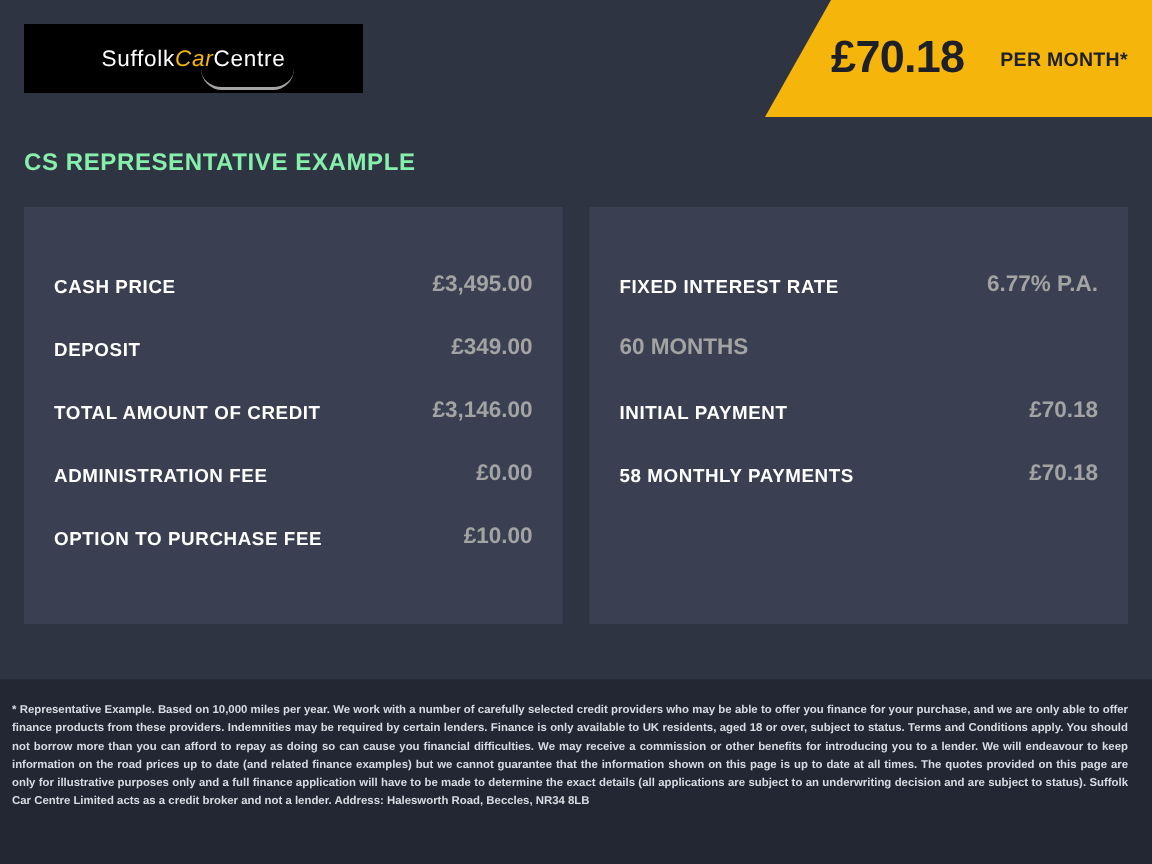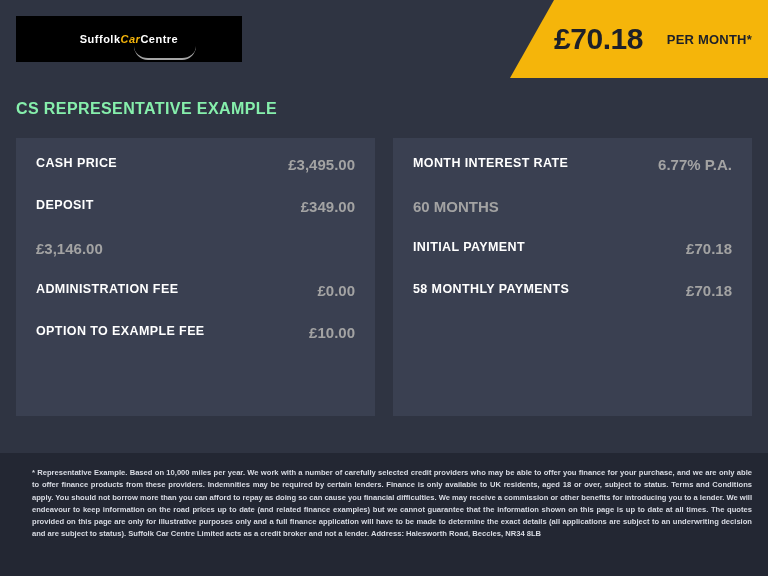--- a/index.html
+++ b/index.html
@@ -33,22 +33,22 @@
     left: 16px;
     top: 16px;
     width: 226px;
     height: 46px;
     background: #000000;
     display: flex;
     align-items: center;
     justify-content: center;
   }
   .logo-text {
-    font-size: 11px;
-    font-weight: bold;
+    font-size: 15px;
+    font-weight: normal;
     letter-spacing: 0.5px;
     color: #ffffff;
     white-space: nowrap;
   }
   .logo-text .accent {
     color: #f5b50a;
     font-style: italic;
   }
   .logo-swoosh {
     position: absolute;
@@ -105,21 +105,21 @@
   }
   .panel {
     flex: 1;
     background: #3a4051;
     padding: 18px 20px 16px 20px;
     box-sizing: border-box;
     height: 278px;
   }
   .row {
     display: flex;
-    align-items: flex-start;
+    align-items: flex-end;
     justify-content: space-between;
     height: 42px;
   }
   .row-label {
     font-size: 12.5px;
     font-weight: bold;
     letter-spacing: 0.4px;
     color: #ffffff;
     white-space: nowrap;
   }
@@ -131,21 +131,21 @@
   }
 
   
   .footer {
     position: absolute;
     left: 0;
     right: 0;
     bottom: 0;
     height: 123px;
     background: #232733;
-    padding: 14px 16px 0 32px;
+    padding: 14px 16px 0 8px;
     box-sizing: border-box;
   }
   .footer-text {
     font-size: 7.6px;
     line-height: 1.62;
     font-weight: bold;
     color: #d8dbe3;
     text-align: justify;
   }
 </style>
@@ -174,35 +174,36 @@
     <div class="panel">
       <div class="row">
         <span class="row-label">CASH PRICE</span>
         <span class="row-value">£3,495.00</span>
       </div>
       <div class="row">
         <span class="row-label">DEPOSIT</span>
         <span class="row-value">£349.00</span>
       </div>
       <div class="row">
+        <span class="row-label">TOTAL AMOUNT OF CREDIT</span>
         <span class="row-value">£3,146.00</span>
       </div>
       <div class="row">
         <span class="row-label">ADMINISTRATION FEE</span>
         <span class="row-value">£0.00</span>
       </div>
       <div class="row">
-        <span class="row-label">OPTION TO EXAMPLE FEE</span>
+        <span class="row-label">OPTION TO PURCHASE FEE</span>
         <span class="row-value">£10.00</span>
       </div>
     </div>
 
     <div class="panel">
       <div class="row">
-        <span class="row-label">MONTH INTEREST RATE</span>
+        <span class="row-label">FIXED INTEREST RATE</span>
         <span class="row-value">6.77% P.A.</span>
       </div>
       <div class="row">
         <span class="row-value">60 MONTHS</span>
       </div>
       <div class="row">
         <span class="row-label">INITIAL PAYMENT</span>
         <span class="row-value">£70.18</span>
       </div>
       <div class="row">

